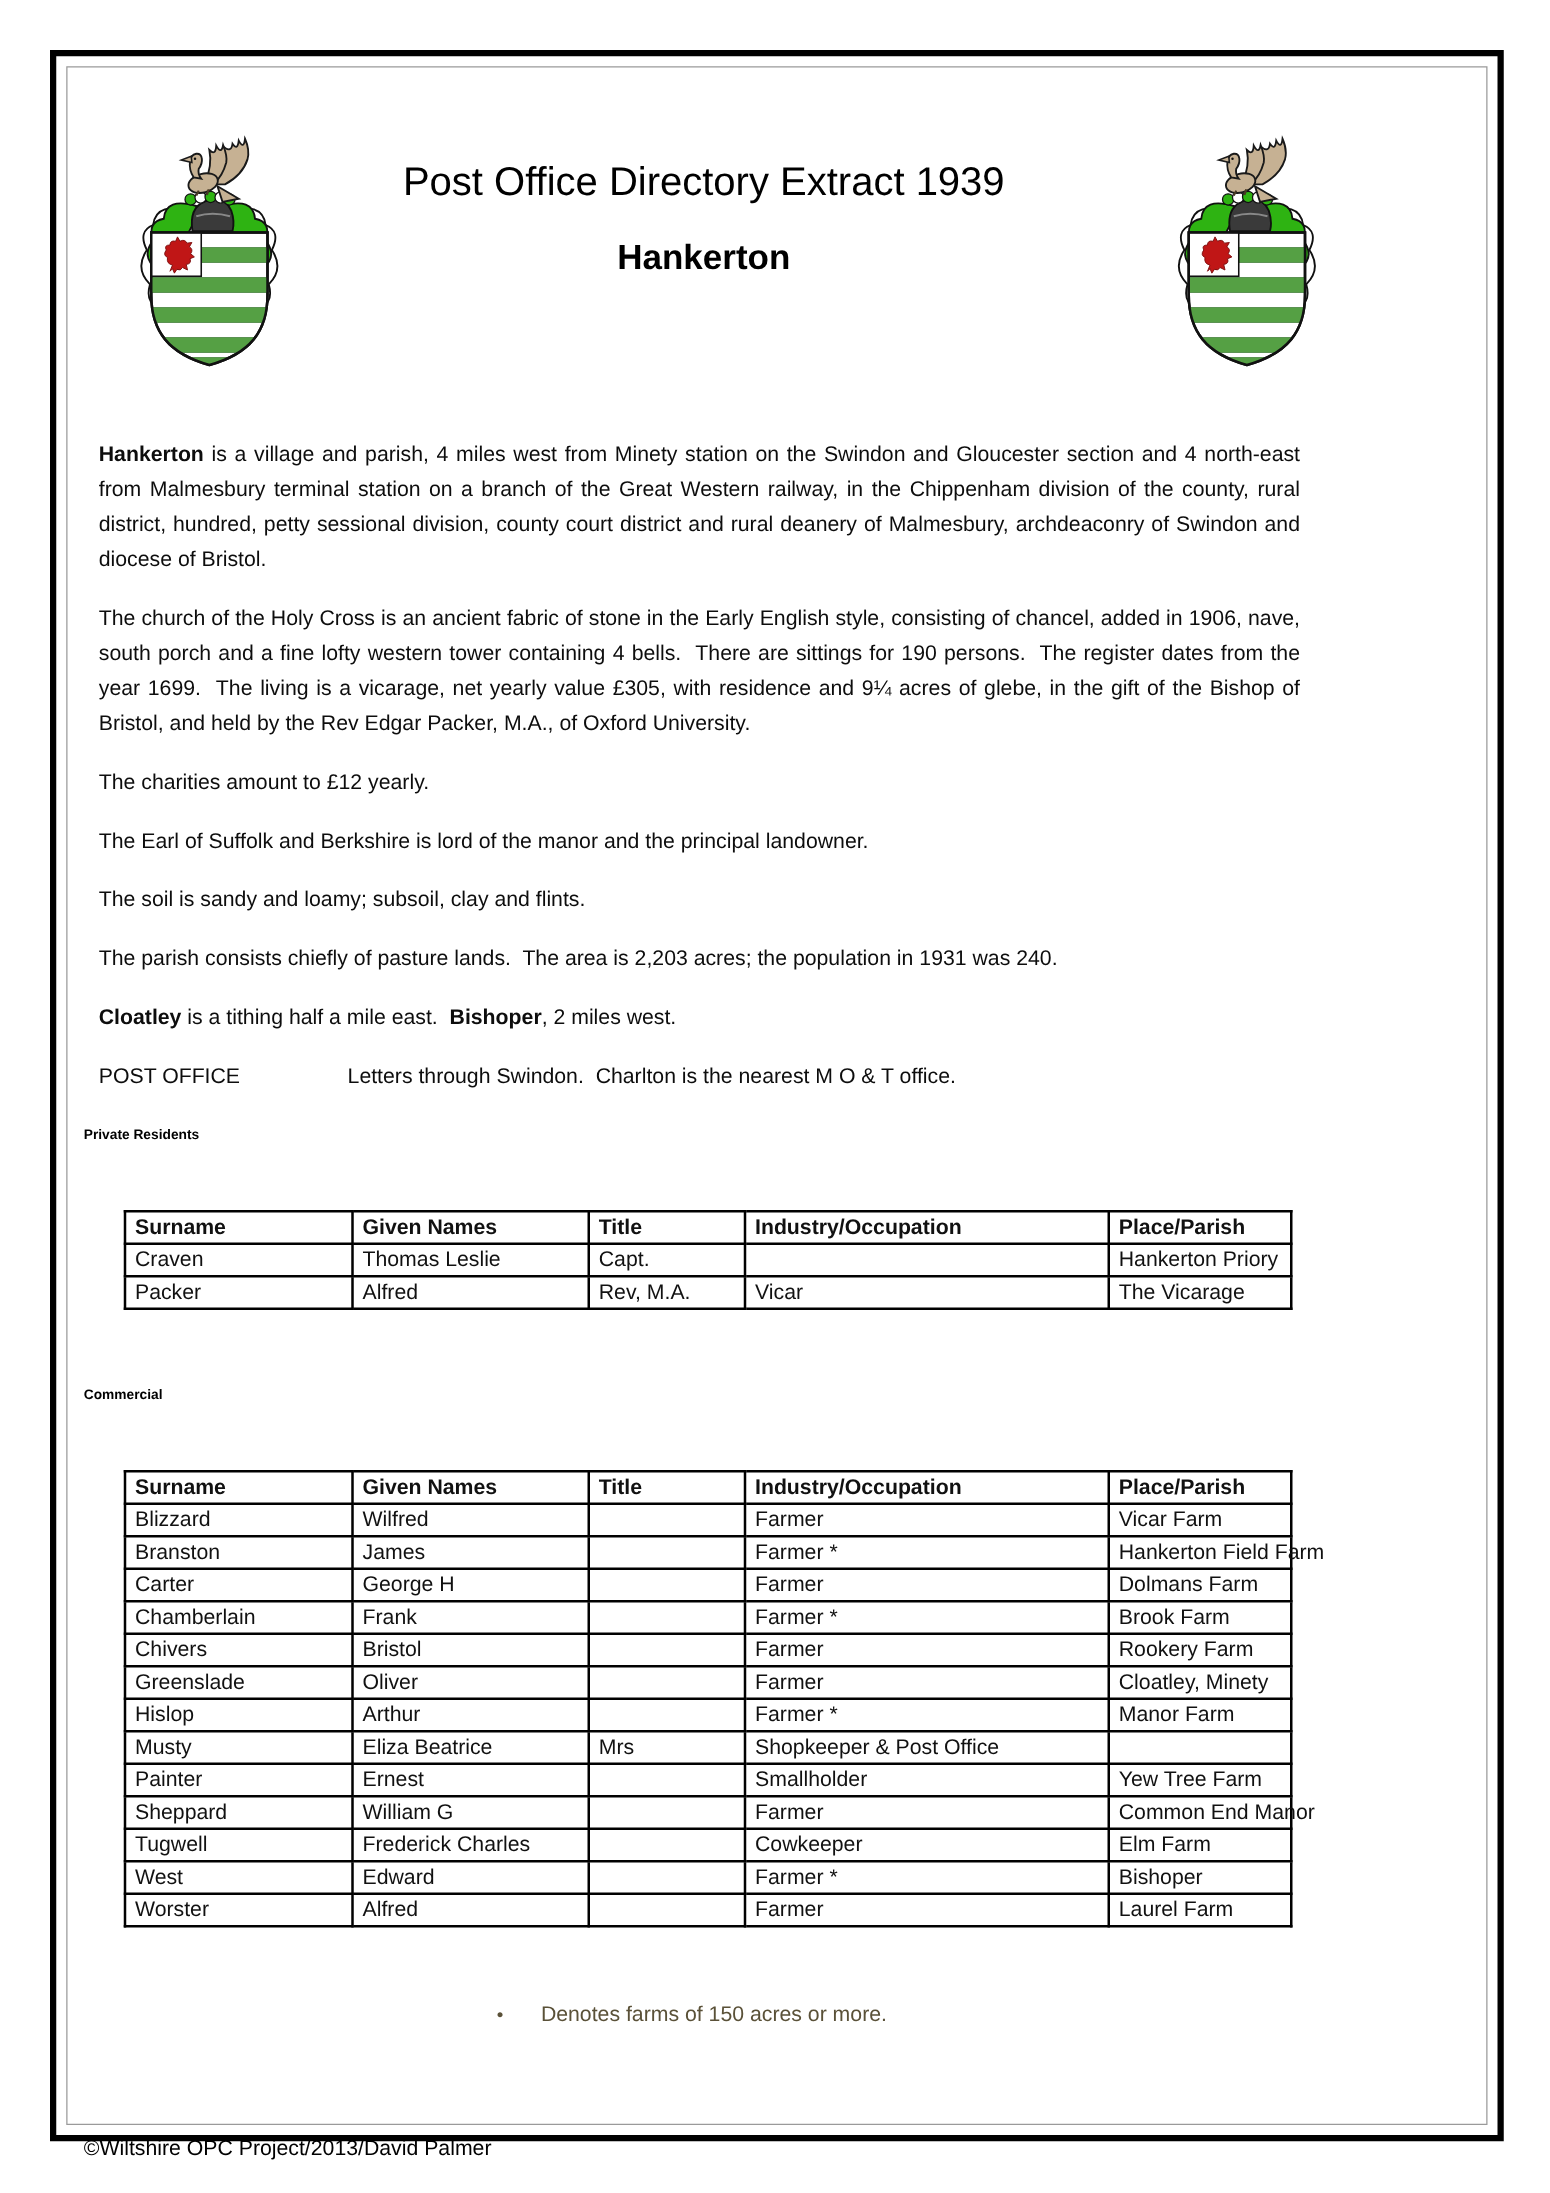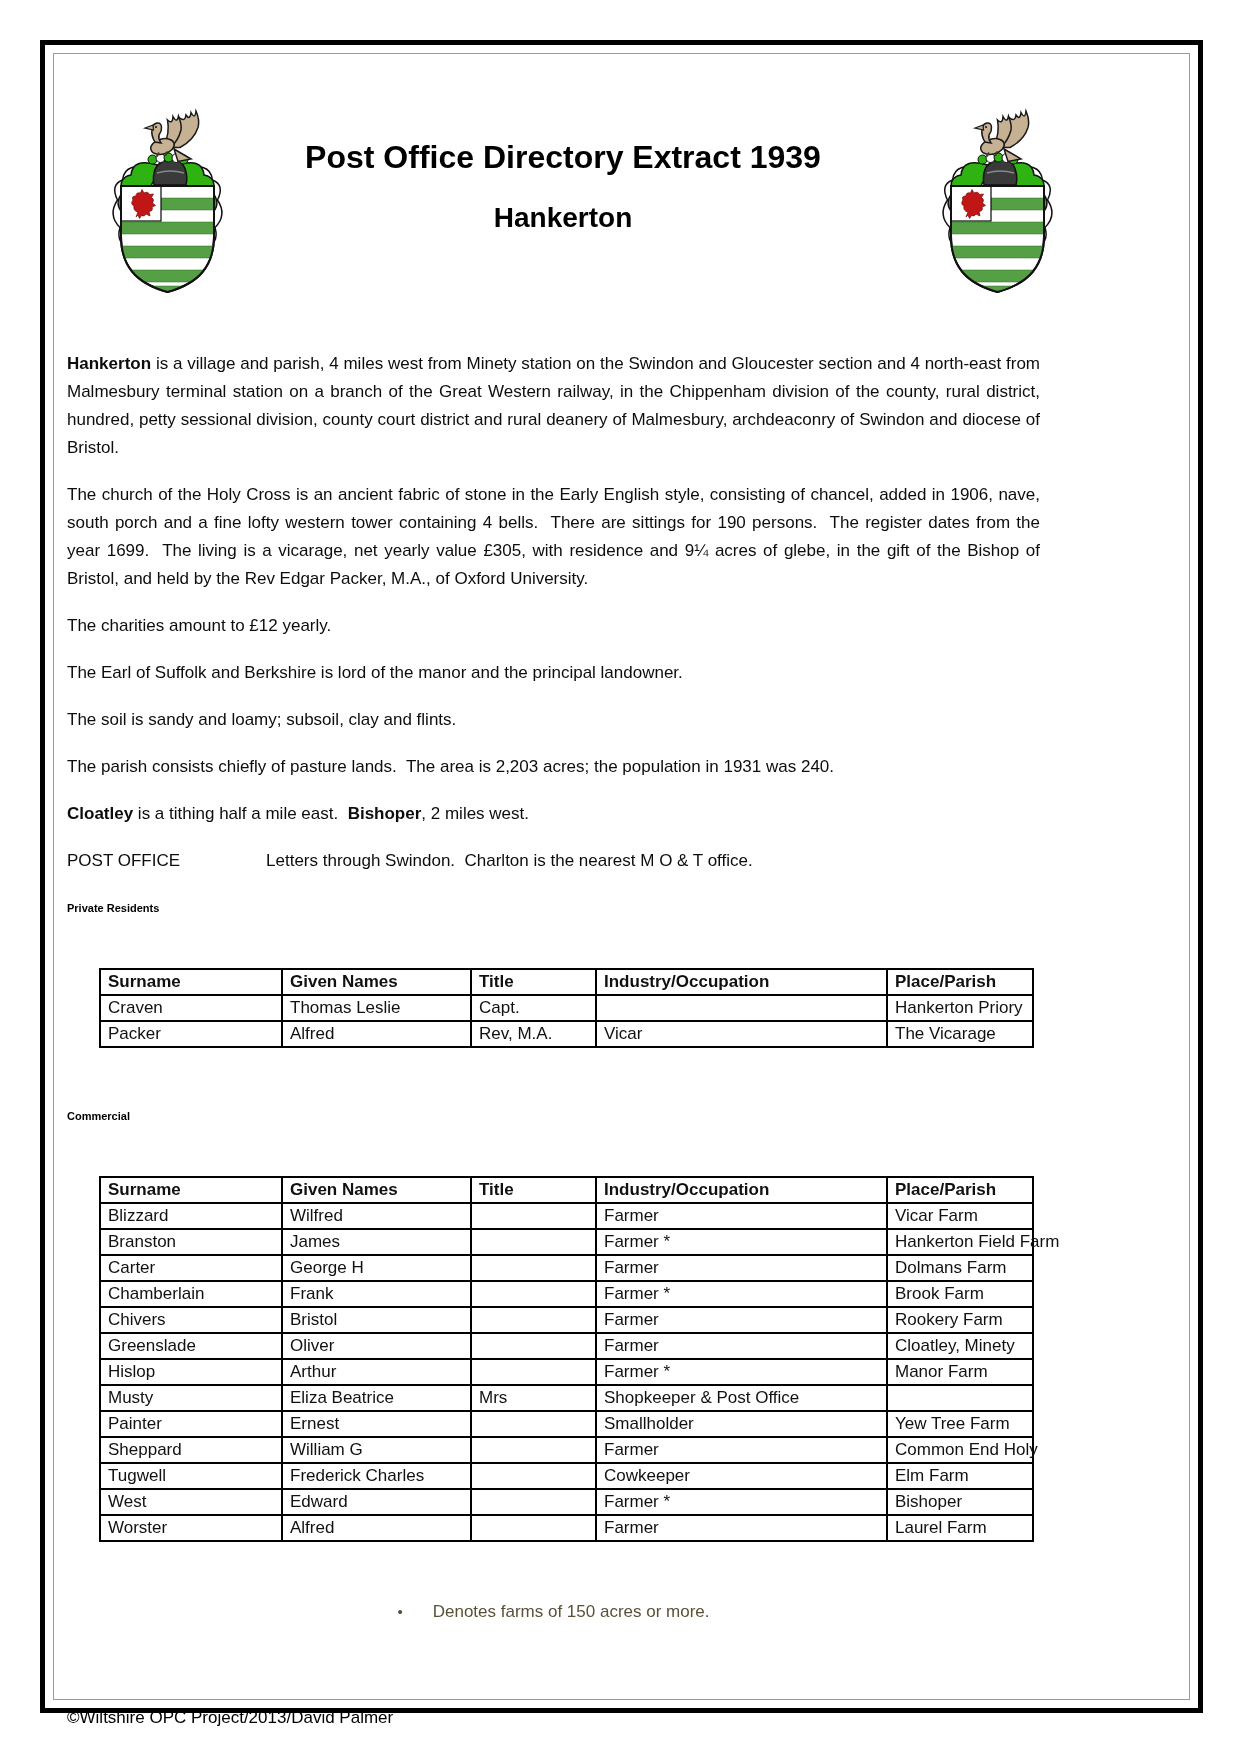--- a/index.html
+++ b/index.html
@@ -17,26 +17,26 @@
     border:1px solid #9a9a9a;
   }
   .content { position:absolute; left:0; top:0; width:1240px; z-index:1; }
 
   
   .header { position:relative; height:350px; }
   .crest { position:absolute; top:100px; width:125px; height:195px; }
   .crest-left  { left:105px; }
   .crest-right { left:935px; }
   .titles { text-align:center; padding-top:127px; margin-right:114px; }
-  .title    { font-size:32px; font-weight:700; margin:12px; color:#000; }
+  .title    { font-size:32px; font-weight:400; margin:0; color:#000; }
   .subtitle { font-size:28px; font-weight:700; margin:26px 0 0 0; color:#000; }
 
   
   .body-text { margin:0 200px 0 67px; }
-  p.para { font-size:17px; line-height:28px; text-align:justify; margin:0 0 19px 0; color:#0d0d0d; }
+  p.para { font-size:17px; line-height:28px; text-align:justify; margin:0 0 19px 12px; color:#0d0d0d; }
   .b { font-weight:700; }
   .tab-gap { display:inline-block; height:1px; }
 
   h3.sect { font-size:11px; line-height:28px; font-weight:700; margin:0 0 14px 0; color:#000; }
   #commercial-heading { margin:54px 0 15px 0; }
 
   
   table.tbl { border-collapse:collapse; table-layout:fixed; margin-left:32px; width:933px;margin-top:46px; }
   table.tbl th, table.tbl td {
     border:2px solid #000; font-size:17px; line-height:22px;
@@ -253,21 +253,21 @@
             <td>Ernest</td>
             <td></td>
             <td>Smallholder</td>
             <td>Yew Tree Farm</td>
           </tr>
           <tr>
             <td>Sheppard</td>
             <td>William G</td>
             <td></td>
             <td>Farmer</td>
-            <td>Common End Holy</td>
+            <td>Common End Manor</td>
           </tr>
           <tr>
             <td>Tugwell</td>
             <td>Frederick Charles</td>
             <td></td>
             <td>Cowkeeper</td>
             <td>Elm Farm</td>
           </tr>
           <tr>
             <td>West</td>

